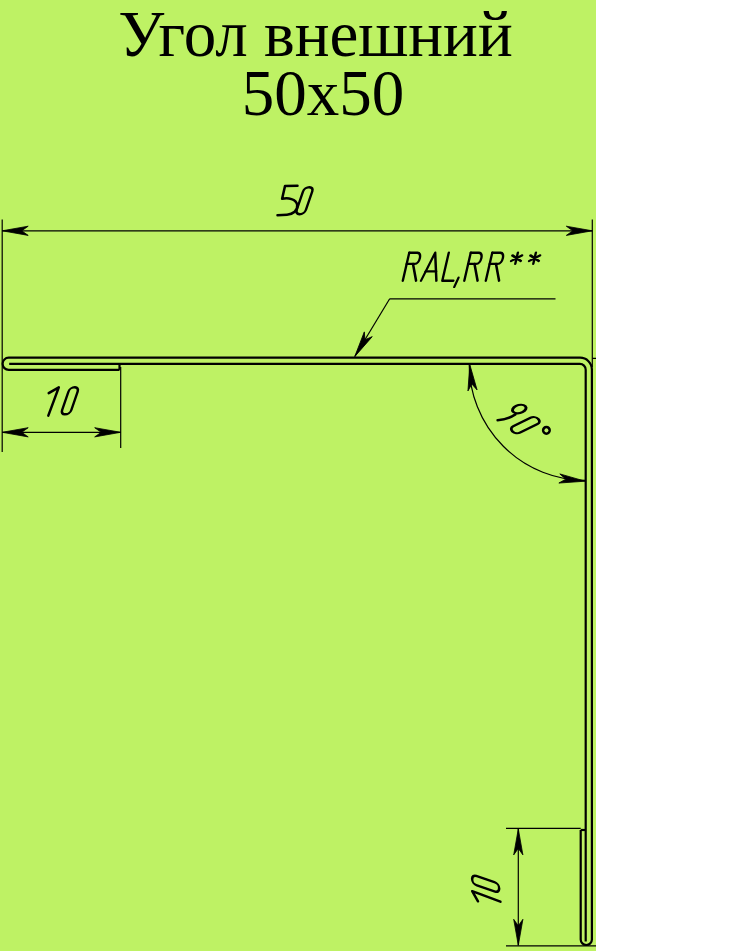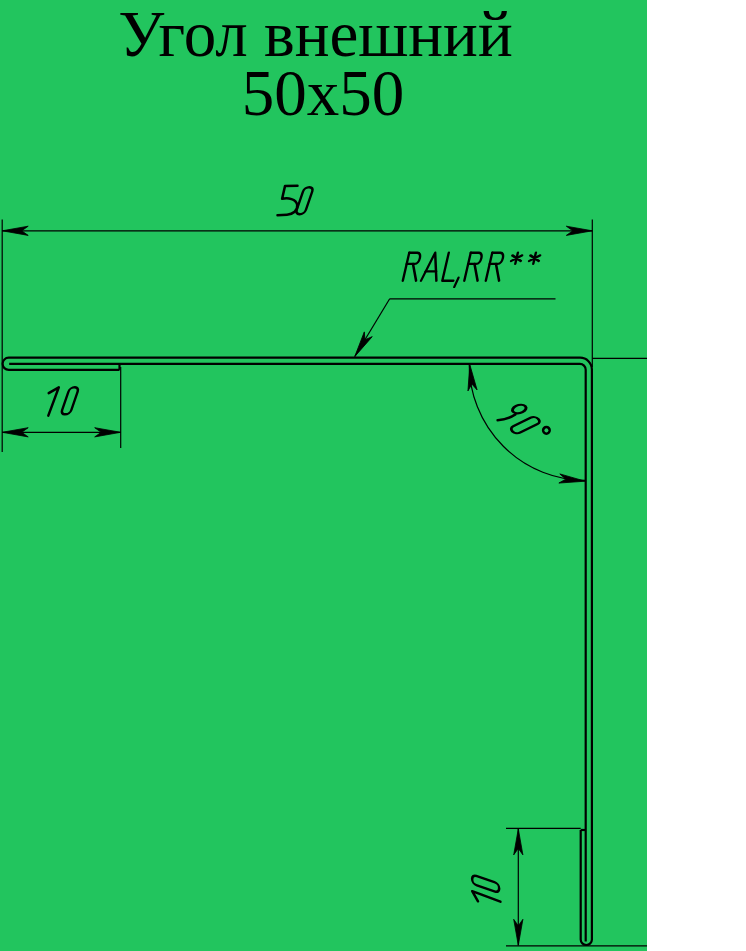--- a/index.html
+++ b/index.html
@@ -1,16 +1,16 @@
 <!DOCTYPE html>
 <html><head>
 <meta charset="utf-8">
 <style>
   html,body{margin:0;padding:0;background:#fff;}
-  #page{position:relative;width:647px;height:951px;background:#22c55e;overflow:hidden;}
+  #page{position:relative;width:596px;height:951px;background:#bef264;overflow:hidden;}
   svg{position:absolute;left:0;top:0;}
 </style>
 </head>
 <body>
 <div id="page">
 <svg width="746" height="951" viewBox="0 0 746 951">
   <defs>
     <polygon id="arr" points="0,0 -26,4.6 -19.5,0 -26,-4.6" fill="#000" stroke="#000" stroke-width="0.8" stroke-linejoin="miter"></polygon>
 
     <g id="g0">

